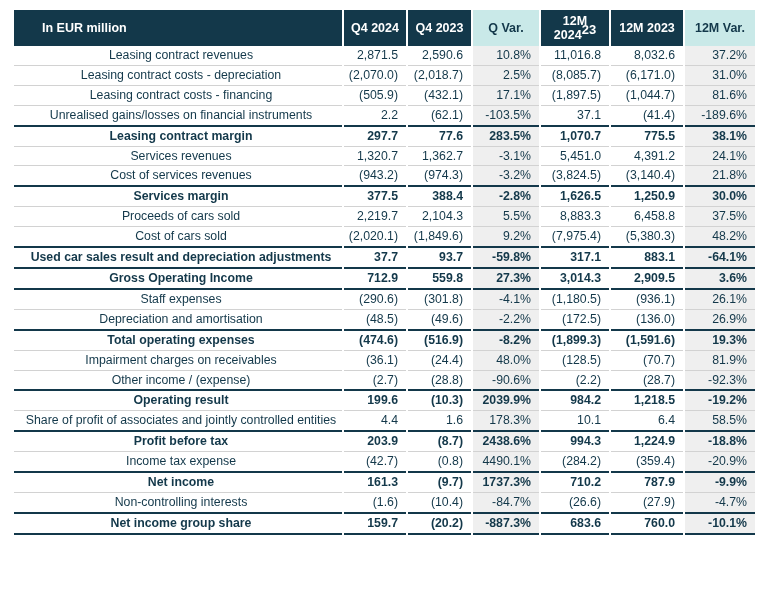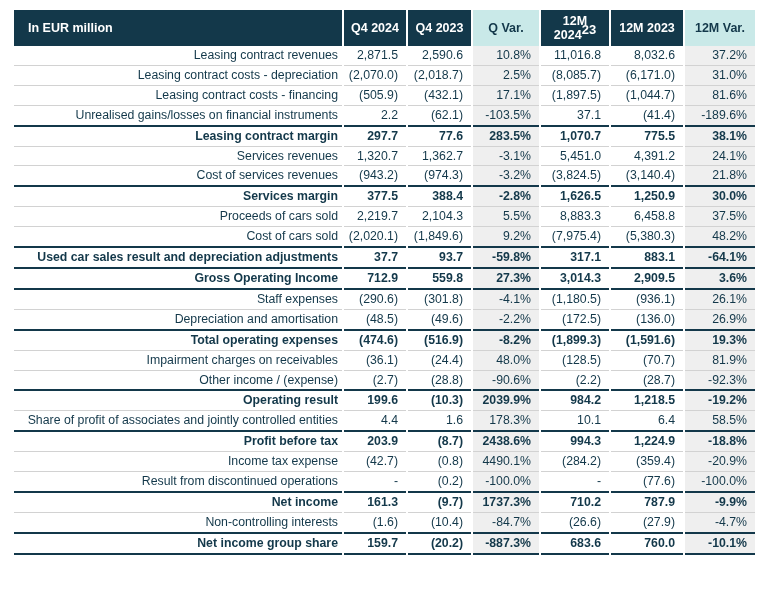--- a/index.html
+++ b/index.html
@@ -40,21 +40,21 @@
     font-weight: 700;
     font-size: 12.5px;
     height: 36px;
     vertical-align: middle;
     text-align: center;
     padding: 0 4px;
     line-height: 1.15;
   }
   thead th.col-label {
     text-align: left;
-    padding-left: 14px;
+    padding-left: 28px;
     margin-top: 20px;
   }
   thead th.teal {
     background: var(--teal);
     color: var(--navy);
     margin-left: 7px;
   }
   thead th sup {
     font-size: 13px;
     vertical-align: super;
@@ -65,21 +65,21 @@
     font-size: 12.3px;
     text-align: right;
     padding: 3px 8px 2.5px 0;
     height: 13.4px;
     line-height: 13.4px;
     border-top: 1px solid var(--line);
     white-space: nowrap;
     overflow: hidden;
   }
   tbody td.label {
-    text-align: right;
+    text-align: center;
     padding-left: 10px;
     padding-right: 4px;
   }
   tbody td.shade { background: var(--shade); }
 
   tbody tr:first-child td { border-top: none; }
   tbody tr.bold td { font-weight: 700; border-top: 2px solid var(--navy); }
   tbody tr.bolditalic td { font-weight: 700; font-style: italic; }
   tbody tr.dark-bottom td { border-bottom: 2px solid var(--navy); }
   tbody tr.after-dark td { border-top: none; }
@@ -292,29 +292,20 @@
         </tr>
         <tr class="normal">
           <td class="label">Income tax expense</td>
           <td>(42.7)</td>
           <td>(0.8)</td>
           <td class="shade">4490.1%</td>
           <td>(284.2)</td>
           <td>(359.4)</td>
           <td class="shade">-20.9%</td>
         </tr>
-        <tr class="normal">
-          <td class="label">Result from discontinued operations</td>
-          <td>-</td>
-          <td>(0.2)</td>
-          <td class="shade">-100.0%</td>
-          <td>-</td>
-          <td>(77.6)</td>
-          <td class="shade">-100.0%</td>
-        </tr>
         <tr class="bold">
           <td class="label">Net income</td>
           <td>161.3</td>
           <td>(9.7)</td>
           <td class="shade">1737.3%</td>
           <td>710.2</td>
           <td>787.9</td>
           <td class="shade">-9.9%</td>
         </tr>
         <tr class="normal">

